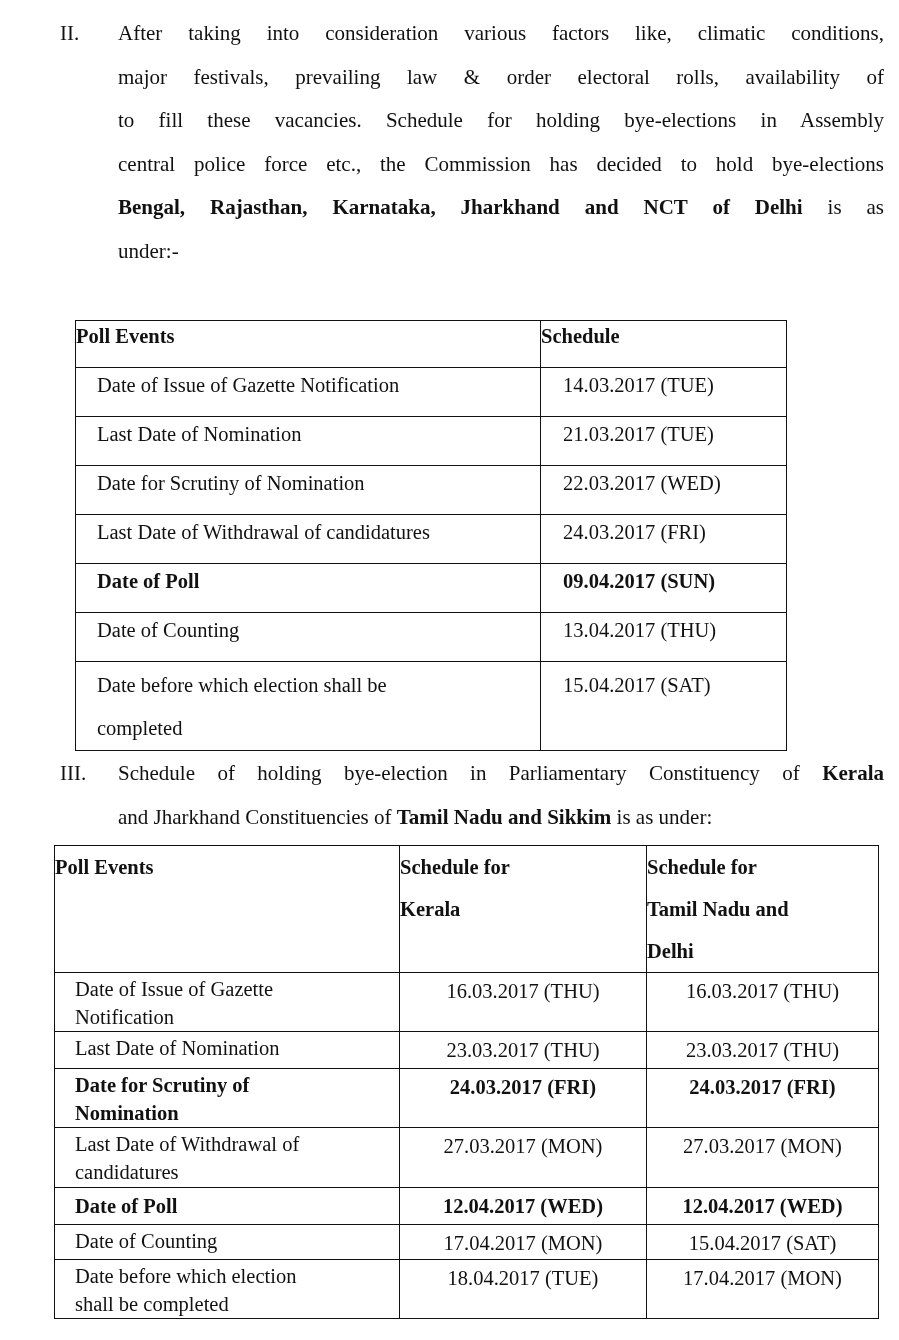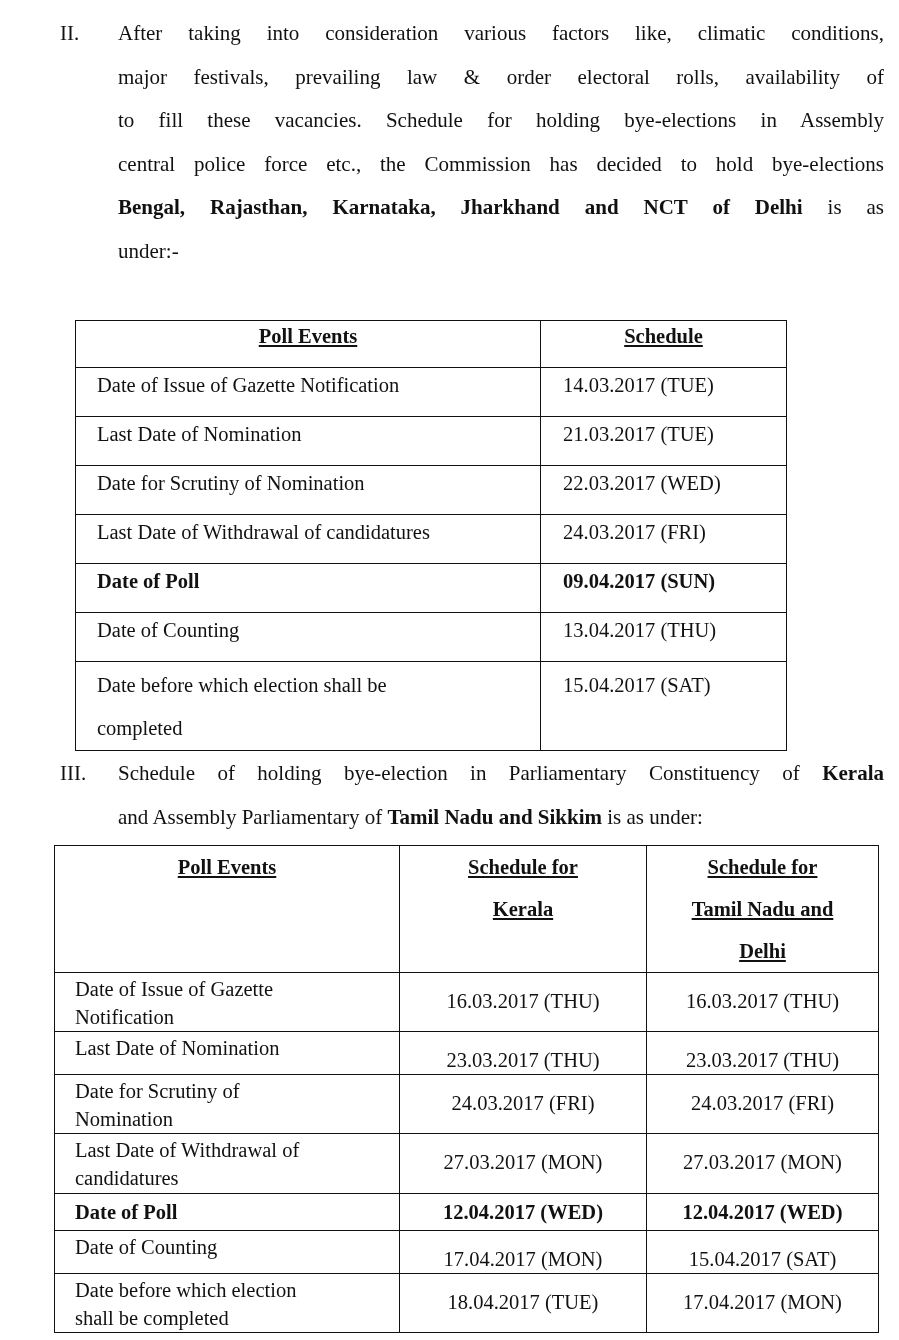--- a/index.html
+++ b/index.html
@@ -6,29 +6,29 @@
   body { width:899px; height:1340px; position:relative; overflow:hidden;
          font-family:"Liberation Serif", serif; color:#111; }
   .para { position:absolute; font-size:21px; line-height:43.5px; }
   .para .num { position:absolute; left:0; top:0; }
   .para .body { position:absolute; left:58px; top:0; text-align:justify; }
   .para .body .line { display:block; white-space:nowrap; height:43.5px; }
   .just { text-align:justify; text-align-last:justify; white-space:normal !important; }
   b { font-weight:bold; }
   table { position:absolute; border-collapse:collapse; font-size:20.5px; }
   td, th { border:1.5px solid #111; vertical-align:top; padding:0; }
-  th { font-weight:bold; text-align:center;text-decoration:underline; }
+  th { font-weight:bold; text-align:left; }
   .t1 td, .t1 th { height:42px; }
   .t1 td.ev { padding:6px 0 0 21px; }
   .t1 td.sc { padding:6px 0 0 22px; }
   .t1 th { padding:4px 0 0 0; }
   .t1 .last td { line-height:43px; padding-top:2px; }
   .t2 th { line-height:42px; padding-top:0; }
   .t2 td.ev { padding:2px 0 0 20px; line-height:28px; }
-  .t2 td.sc { text-align:center; line-height:28px; padding-top:14px; }
+  .t2 td.sc { text-align:center; line-height:28px; padding-top:4px; }
   .bold { font-weight:bold; }
 </style>
 </head>
 <body>
 
 <div class="para" style="left:60px; top:12px; width:826px;">
   <span class="num">II.</span>
   <div class="body" style="width:766px;">
     <span class="line just">After taking into consideration various factors like, climatic conditions,</span>
     <span class="line just">major festivals, prevailing law &amp; order electoral rolls, availability of</span>
@@ -90,21 +90,21 @@
         </td>
         <td class="sc">15.04.2017 (SAT)</td>
       </tr>
     </tbody>
 </table>
 
 <div class="para" style="left:60px; top:752px; width:826px;">
   <span class="num">III.</span>
   <div class="body" style="width:766px;">
     <span class="line just"><span>Schedule of holding bye-election in Parliamentary Constituency of </span><b>Kerala</b></span>
-    <span class="line"><span>and Assembly Parliamentary of </span><b>Tamil Nadu and Sikkim</b><span> is as under:</span></span>
+    <span class="line"><span>and Jharkhand Constituencies of </span><b>Tamil Nadu and Sikkim</b><span> is as under:</span></span>
   </div>
 </div>
 
 <table class="t2" style="left:54px; top:845px; width:825px;">
   <thead>
     <tr style="height:127px;">
       <th style="width:344px;"><span>Poll Events</span></th>
       <th style="width:246px;">
         <div>Schedule for</div>
         <div>Kerala</div>
@@ -125,21 +125,21 @@
         <td class="sc">16.03.2017 (THU)</td>
         <td class="sc">16.03.2017 (THU)</td>
       </tr>
       <tr style="height: 37px;">
         <td class="ev">
           <div>Last Date of Nomination</div>
         </td>
         <td class="sc">23.03.2017 (THU)</td>
         <td class="sc">23.03.2017 (THU)</td>
       </tr>
-      <tr style="height: 59px;">
+      <tr style="height: 59px; font-weight: bold;">
         <td class="ev">
           <div>Date for Scrutiny of</div>
           <div>Nomination</div>
         </td>
         <td class="sc">24.03.2017 (FRI)</td>
         <td class="sc">24.03.2017 (FRI)</td>
       </tr>
       <tr style="height: 60px;">
         <td class="ev">
           <div>Last Date of Withdrawal of</div>

